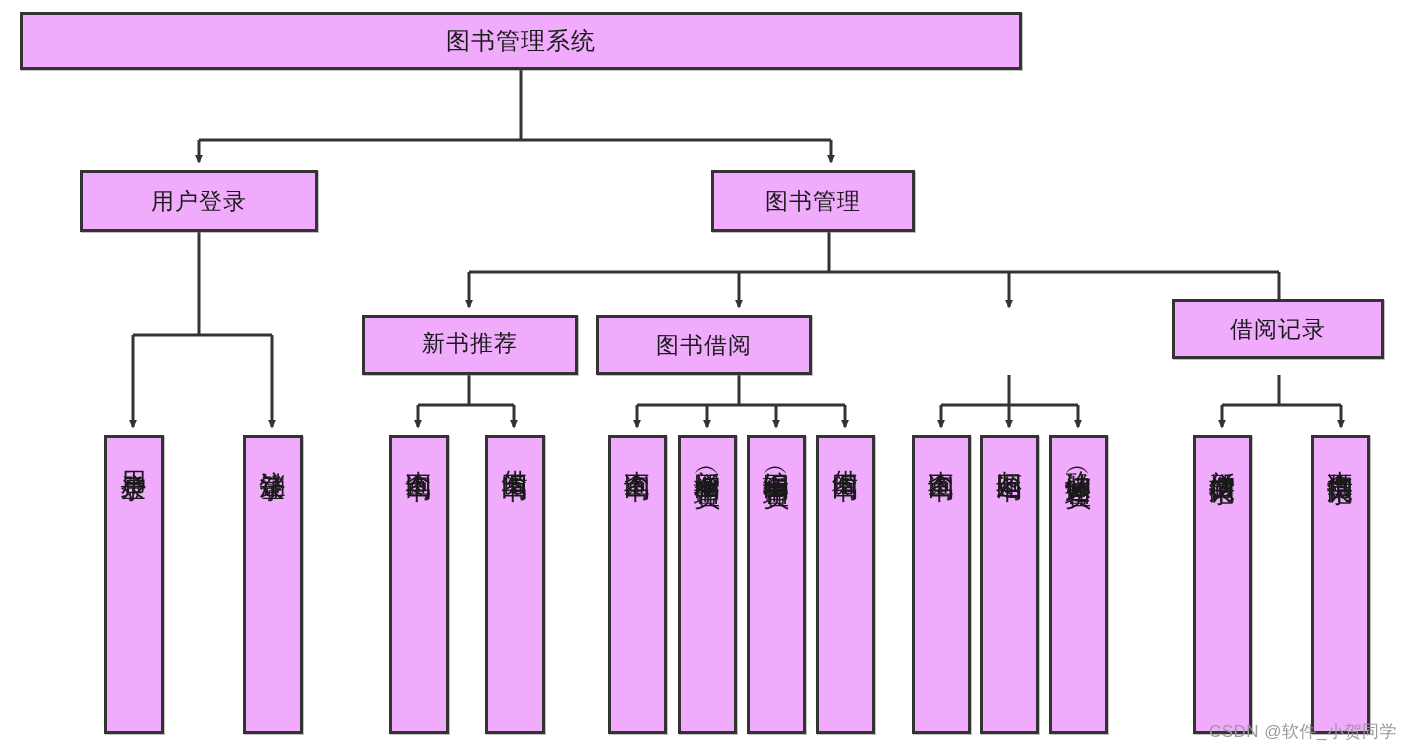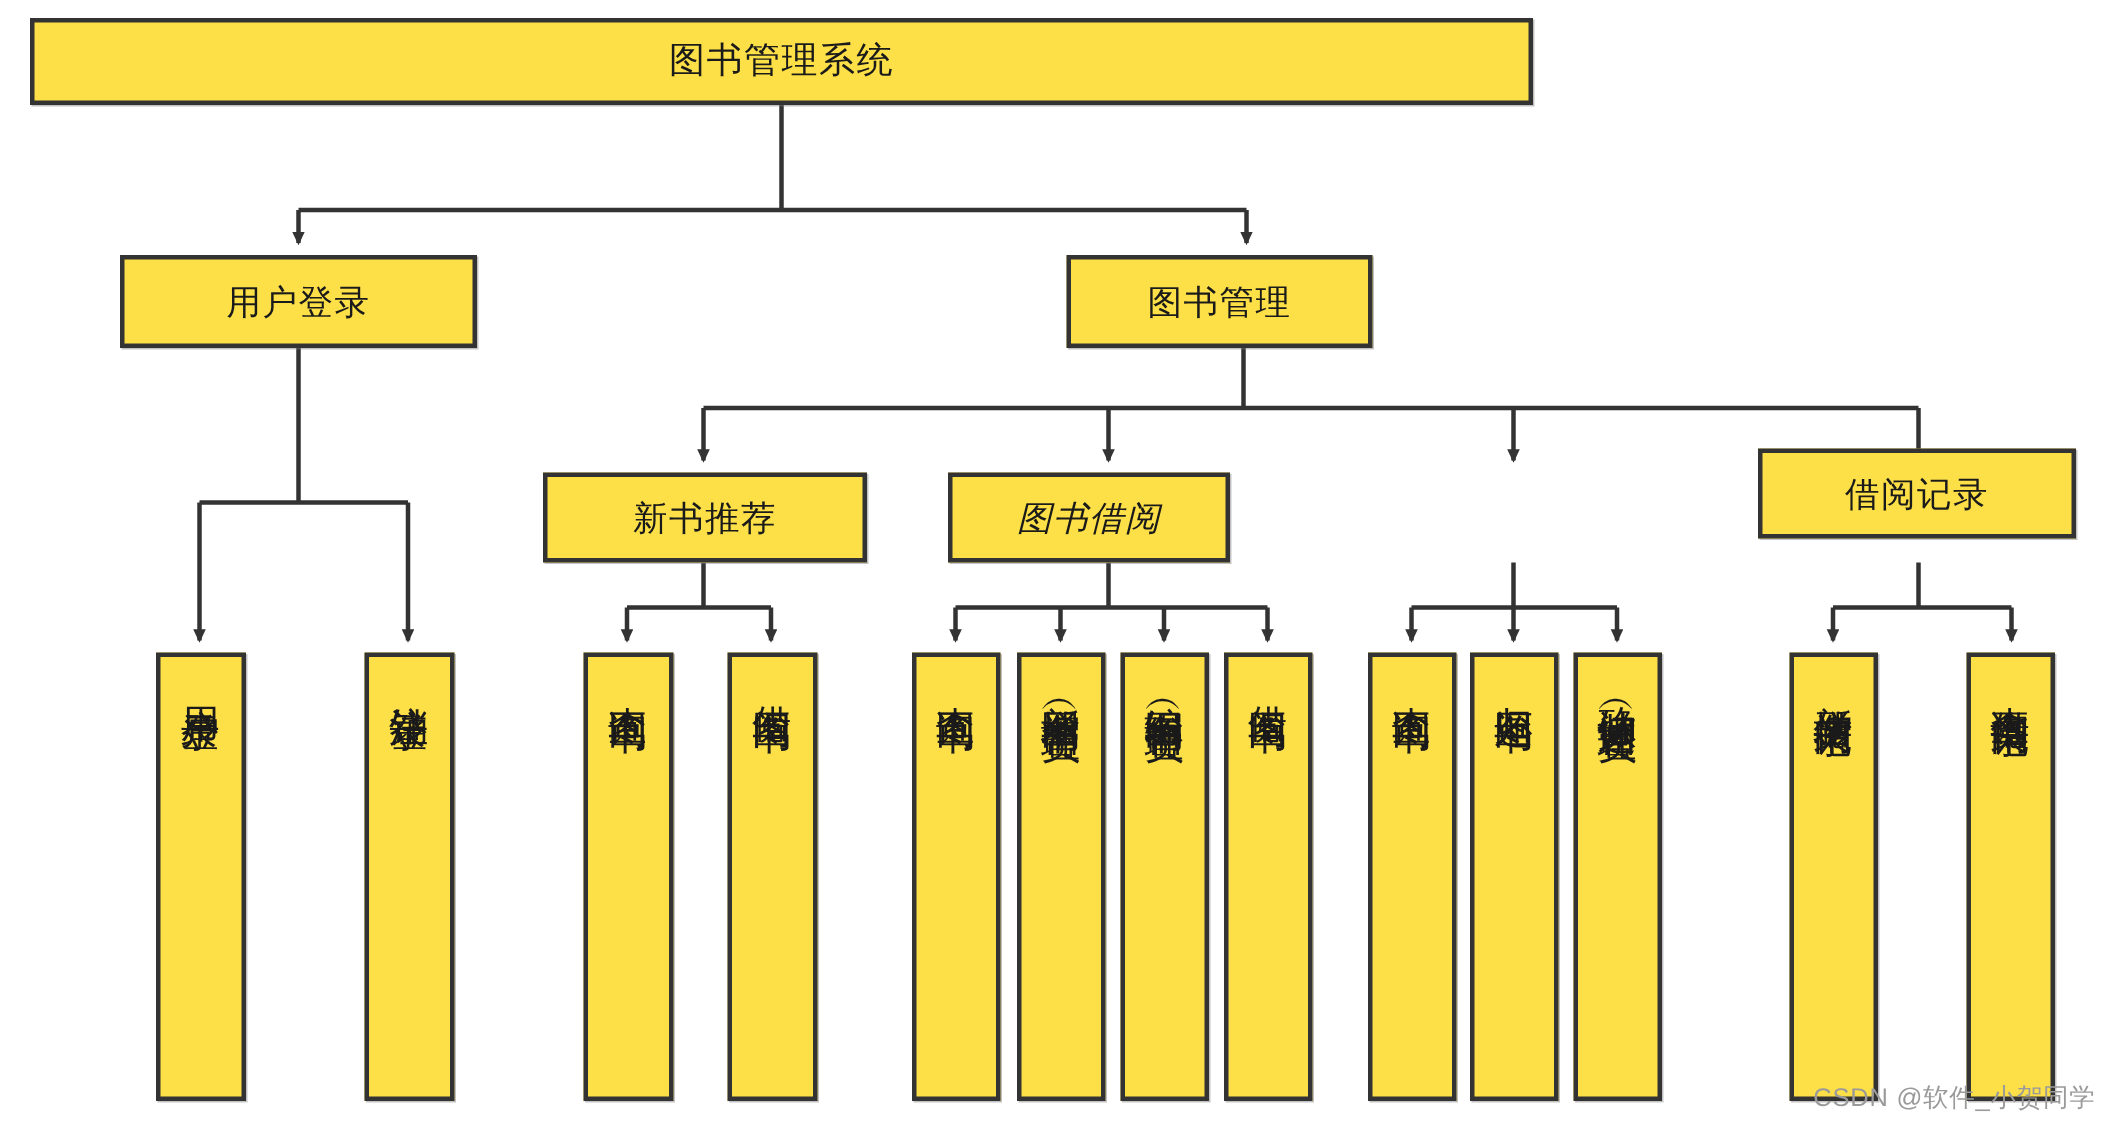--- a/index.html
+++ b/index.html
@@ -10,21 +10,21 @@
     font-family:"Liberation Sans","DejaVu Sans",sans-serif;
     overflow:hidden;
     position:relative;
   }
   #canvas{position:absolute;left:0;top:0;width:1405px;height:747px;}
   svg.lines{position:absolute;left:0;top:0;width:1405px;height:747px;pointer-events:none;}
 
   .node{
     position:absolute;
     box-sizing:border-box;
-    background:#fde047;
+    background:#f0abfc;
     border:3px solid #333333;
     display:flex;
     align-items:center;
     justify-content:center;
     color:#1a1a1a;
     box-shadow:1px 1px 0 rgba(120,120,120,0.45);
   }
   .node .lbl{
     display:block;
     text-align:center;
@@ -120,24 +120,24 @@
     <span class="lbl">图书管理系统</span>
   </div>
 
   <div class="node h" style="left:80px;top:170px;width:238px;height:62px;">
     <span class="lbl">用户登录</span>
   </div>
   <div class="node h" style="left:711px;top:170px;width:204px;height:62px;">
     <span class="lbl">图书管理</span>
   </div>
 
-  <div class="node h" style="left:362px;top:315px;width:216px;height:60px;">
+  <div class="node h" style="left:362px;top:315px;width:216px;height:60px;font-family:Liberation Mono, monospace;">
     <span class="lbl">新书推荐</span>
   </div>
-  <div class="node h" style="left:632px;top:315px;width:188px;height:60px;font-style:italic;">
+  <div class="node h" style="left:596px;top:315px;width:216px;height:60px;">
     <span class="lbl">图书借阅</span>
   </div>
   <div class="node h" style="left:1172px;top:299px;width:212px;height:60px;">
     <span class="lbl">借阅记录</span>
   </div>
 
   <div class="node v" style="left:104px;top:435px;width:60px;height:299px;">
     <span class="lbl">用户登录</span>
   </div>
   <div class="node v" style="left:243px;top:435px;width:60px;height:299px;">

